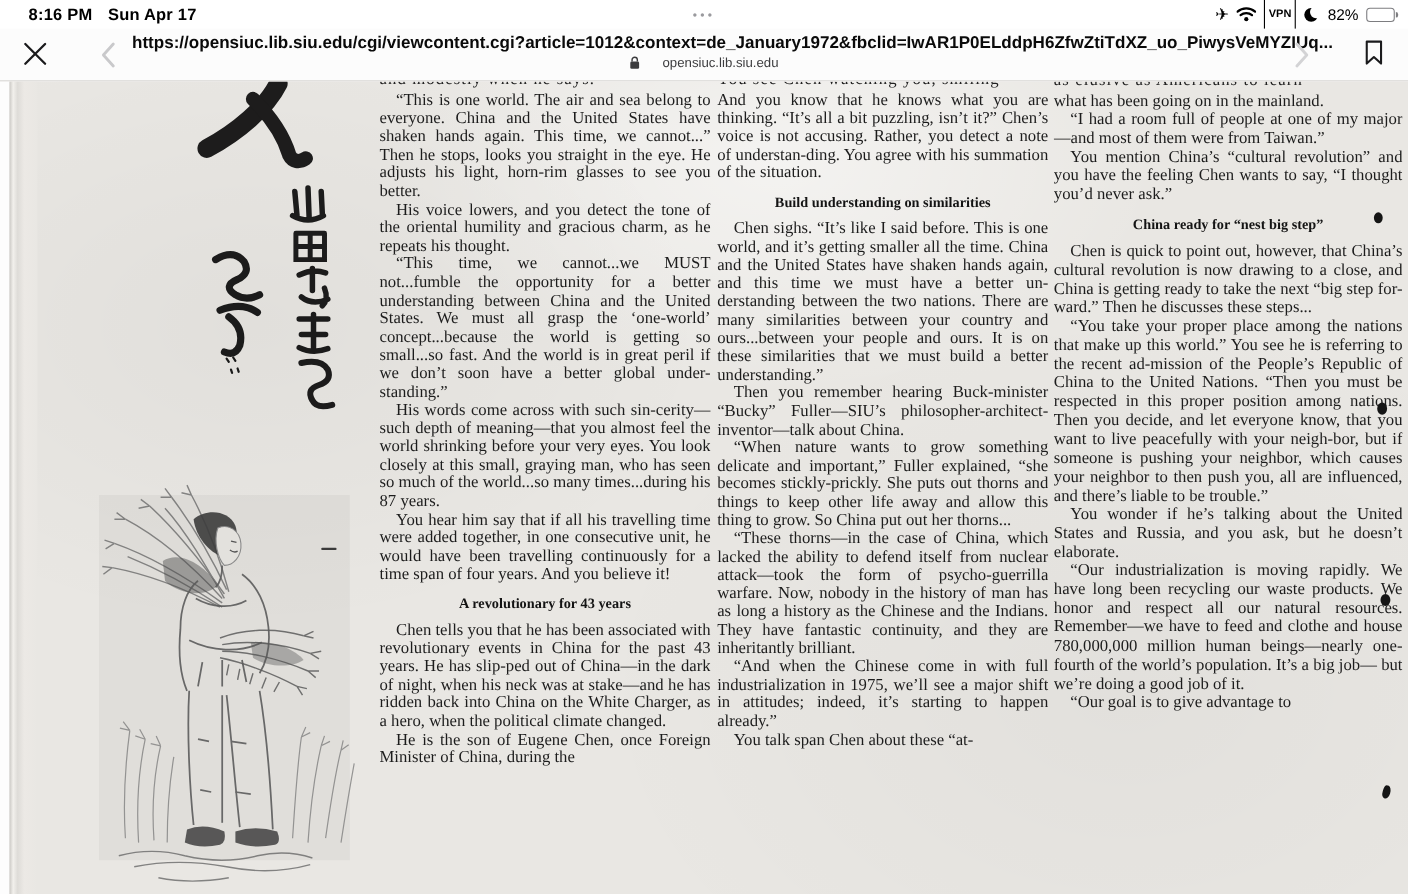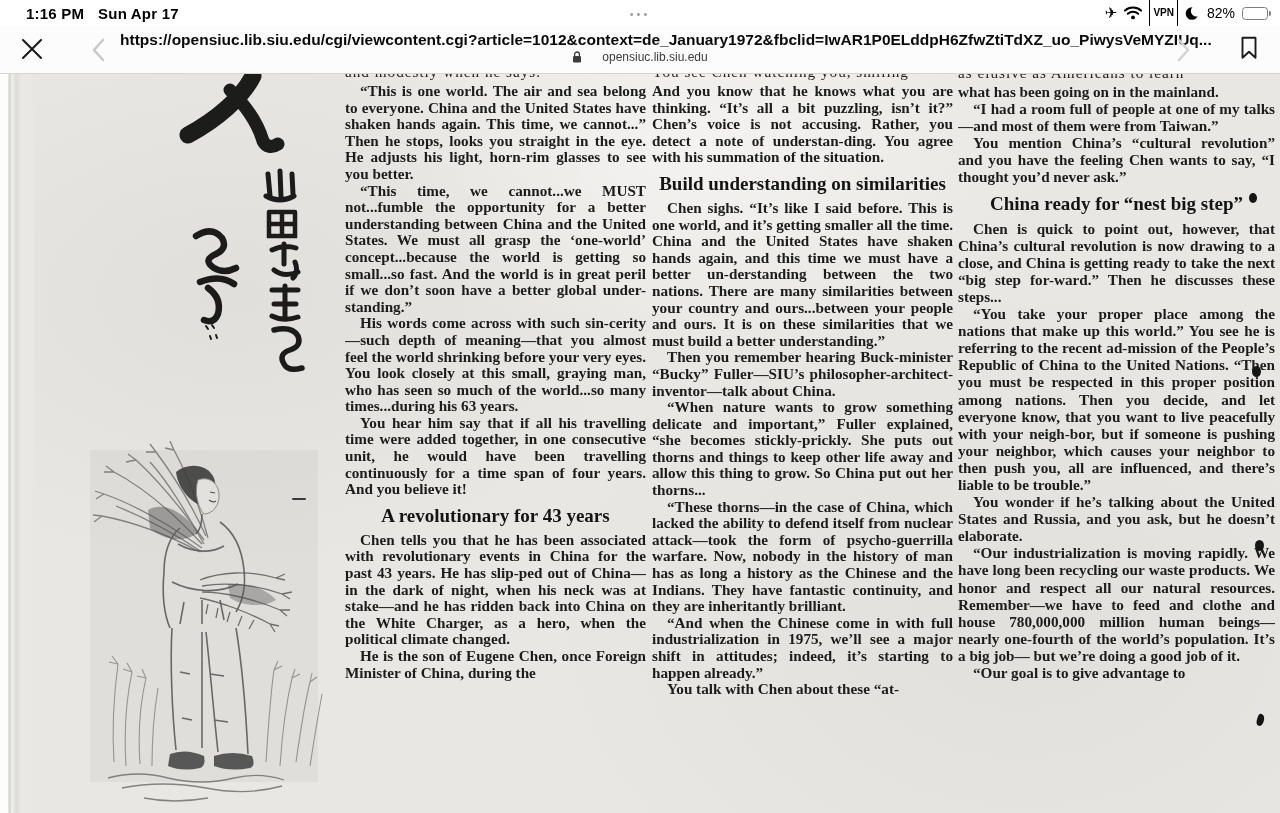--- a/index.html
+++ b/index.html
@@ -41,38 +41,38 @@
   }
   .left-edge { position:absolute; left:0; top:0; width:34px; height:739px;
     background:linear-gradient(90deg,#fdfdfd 0px,#fdfdfd 8px,#cfcdc9 9px,#f2f0ec 12px,#dedcd8 16px,#ece9e5 22px,#e9e7e3 34px); }
 
   .col { position:absolute; top:0; height:739px; overflow:hidden;
     font-family:"Liberation Serif","DejaVu Serif",serif; font-size:15.2px; line-height:16.6px;
     color:#1c1c1c; text-align:justify; }
   .col-1 { left:345px; width:301px; }
   .col-2 { left:652px; width:301px; }
   .col-3 { left:958px; width:317px; line-height:17.1px; }
-  .col p { text-indent:15px; margin:0;font-weight:bold; }
+  .col p { text-indent:15px; margin:0; }
   .col p.noindent { text-indent:0; }
-  .col h3 { font-size:19px; line-height:18px; text-align:center; margin:9px 0 7px; color:#141414; font-weight:bold; }
+  .col h3 { font-size:13px; line-height:18px; text-align:center; margin:9px 0 7px; color:#141414; font-weight:bold; }
   .cutline { height:7px; overflow:hidden; position:relative; margin-bottom:2px; }
   .cutline span { position:absolute; top:-10px; left:0; width:100%; white-space:nowrap; letter-spacing:1px; color:#222; }
 
   .speck { position:absolute; background:#151515; border-radius:50%; }
   .dash-mark { position:absolute; height:2px; background:#3a3a3a; border-radius:1px; }
 
   .calligraphy { position:absolute; left:150px; top:0; }
   .illustration { position:absolute; left:52px; top:358px; }
 </style>
 </head>
 <body>
 
 <div class="statusbar">
   <div class="sb-left">
-    <span>1:16 PM</span><span class="date">Sun Apr 17</span>
+    <span>8:16 PM</span><span class="date">Sun Apr 17</span>
   </div>
   <div class="sb-center">•••</div>
   <div class="sb-right">
     <span style="font-size:15px;color:#000;">✈</span>
     <svg width="18" height="14" viewBox="0 0 18 14">
       <path d="M1 4.6 C5.4 .6 12.6 .6 17 4.6" fill="none" stroke="#000" stroke-width="2" stroke-linecap="round"></path>
       <path d="M3.8 7.8 C6.8 5.2 11.2 5.2 14.2 7.8" fill="none" stroke="#000" stroke-width="2" stroke-linecap="round"></path>
       <circle cx="9" cy="11.4" r="1.9" fill="#000"></circle>
     </svg>
     <span class="vpn-badge">VPN</span>
@@ -197,48 +197,49 @@
       <path d="M92 366 q30 6 64 0"></path>
     </g>
   </svg>
   <div class="dash-mark" style="left:292px; top:424px; width:14px;"></div>
 
   <div class="col col-1">
     <div class="cutline">
         <span>and modestly when he says.</span>
       </div>
     <p>“This is one world. The air and sea belong to everyone. China and the United States have shaken hands again. This time, we cannot...” Then he stops, looks you straight in the eye. He adjusts his light, horn-rim glasses to see you better.</p>
+    <p>His voice lowers, and you detect the tone of the oriental humility and gracious charm, as he repeats his thought.</p>
     <p>“This time, we cannot...we MUST not...fumble the opportunity for a better understanding between China and the United States. We must all grasp the ‘one-world’ concept...because the world is getting so small...so fast. And the world is in great peril if we don’t soon have a better global under-standing.”</p>
-    <p>His words come across with such sin-cerity—such depth of meaning—that you almost feel the world shrinking before your very eyes. You look closely at this small, graying man, who has seen so much of the world...so many times...during his 63 years.</p>
+    <p>His words come across with such sin-cerity—such depth of meaning—that you almost feel the world shrinking before your very eyes. You look closely at this small, graying man, who has seen so much of the world...so many times...during his 87 years.</p>
     <p>You hear him say that if all his travelling time were added together, in one consecutive unit, he would have been travelling continuously for a time span of four years. And you believe it!</p>
     <h3>A revolutionary for 43 years</h3>
     <p>Chen tells you that he has been associated with revolutionary events in China for the past 43 years. He has slip-ped out of China—in the dark of night, when his neck was at stake—and he has ridden back into China on the White Charger, as a hero, when the political climate changed.</p>
     <p>He is the son of Eugene Chen, once Foreign Minister of China, during the</p>
   </div>
 
   <div class="col col-2">
     <div class="cutline">
         <span>You see Chen watching you, smiling</span>
       </div>
     <p class="noindent">And you know that he knows what you are thinking. “It’s all a bit puzzling, isn’t it?” Chen’s voice is not accusing. Rather, you detect a note of understan-ding. You agree with his summation of the situation.</p>
     <h3>Build understanding on similarities</h3>
     <p>Chen sighs. “It’s like I said before. This is one world, and it’s getting smaller all the time. China and the United States have shaken hands again, and this time we must have a better un-derstanding between the two nations. There are many similarities between your country and ours...between your people and ours. It is on these similarities that we must build a better understanding.”</p>
     <p>Then you remember hearing Buck-minister “Bucky” Fuller—SIU’s philosopher-architect-inventor—talk about China.</p>
     <p>“When nature wants to grow something delicate and important,” Fuller explained, “she becomes stickly-prickly. She puts out thorns and things to keep other life away and allow this thing to grow. So China put out her thorns...</p>
     <p>“These thorns—in the case of China, which lacked the ability to defend itself from nuclear attack—took the form of psycho-guerrilla warfare. Now, nobody in the history of man has as long a history as the Chinese and the Indians. They have fantastic continuity, and they are inheritantly brilliant.</p>
     <p>“And when the Chinese come in with full industrialization in 1975, we’ll see a major shift in attitudes; indeed, it’s starting to happen already.”</p>
-    <p>You talk with Chen about these “at-</p>
+    <p>You talk span Chen about these “at-</p>
   </div>
 
   <div class="col col-3">
     <div class="cutline">
         <span>as elusive as Americans to learn</span>
       </div>
     <p class="noindent">what has been going on in the mainland.</p>
-    <p>“I had a room full of people at one of my talks—and most of them were from Taiwan.”</p>
+    <p>“I had a room full of people at one of my major—and most of them were from Taiwan.”</p>
     <p>You mention China’s “cultural revolution” and you have the feeling Chen wants to say, “I thought you’d never ask.”</p>
     <h3>China ready for “nest big step”</h3>
     <p>Chen is quick to point out, however, that China’s cultural revolution is now drawing to a close, and China is getting ready to take the next “big step for-ward.” Then he discusses these steps...</p>
     <p>“You take your proper place among the nations that make up this world.” You see he is referring to the recent ad-mission of the People’s Republic of China to the United Nations. “Then you must be respected in this proper position among nations. Then you decide, and let everyone know, that you want to live peacefully with your neigh-bor, but if someone is pushing your neighbor, which causes your neighbor to then push you, all are influenced, and there’s liable to be trouble.”</p>
     <p>You wonder if he’s talking about the United States and Russia, and you ask, but he doesn’t elaborate.</p>
     <p>“Our industrialization is moving rapidly. We have long been recycling our waste products. We honor and respect all our natural resources. Remember—we have to feed and clothe and house 780,000,000 million human beings—nearly one-fourth of the world’s population. It’s a big job— but we’re doing a good job of it.</p>
     <p>“Our goal is to give advantage to</p>
   </div>
 
   <div class="speck" style="left:1249px; top:119px; width:8px; height:10px;"></div>

